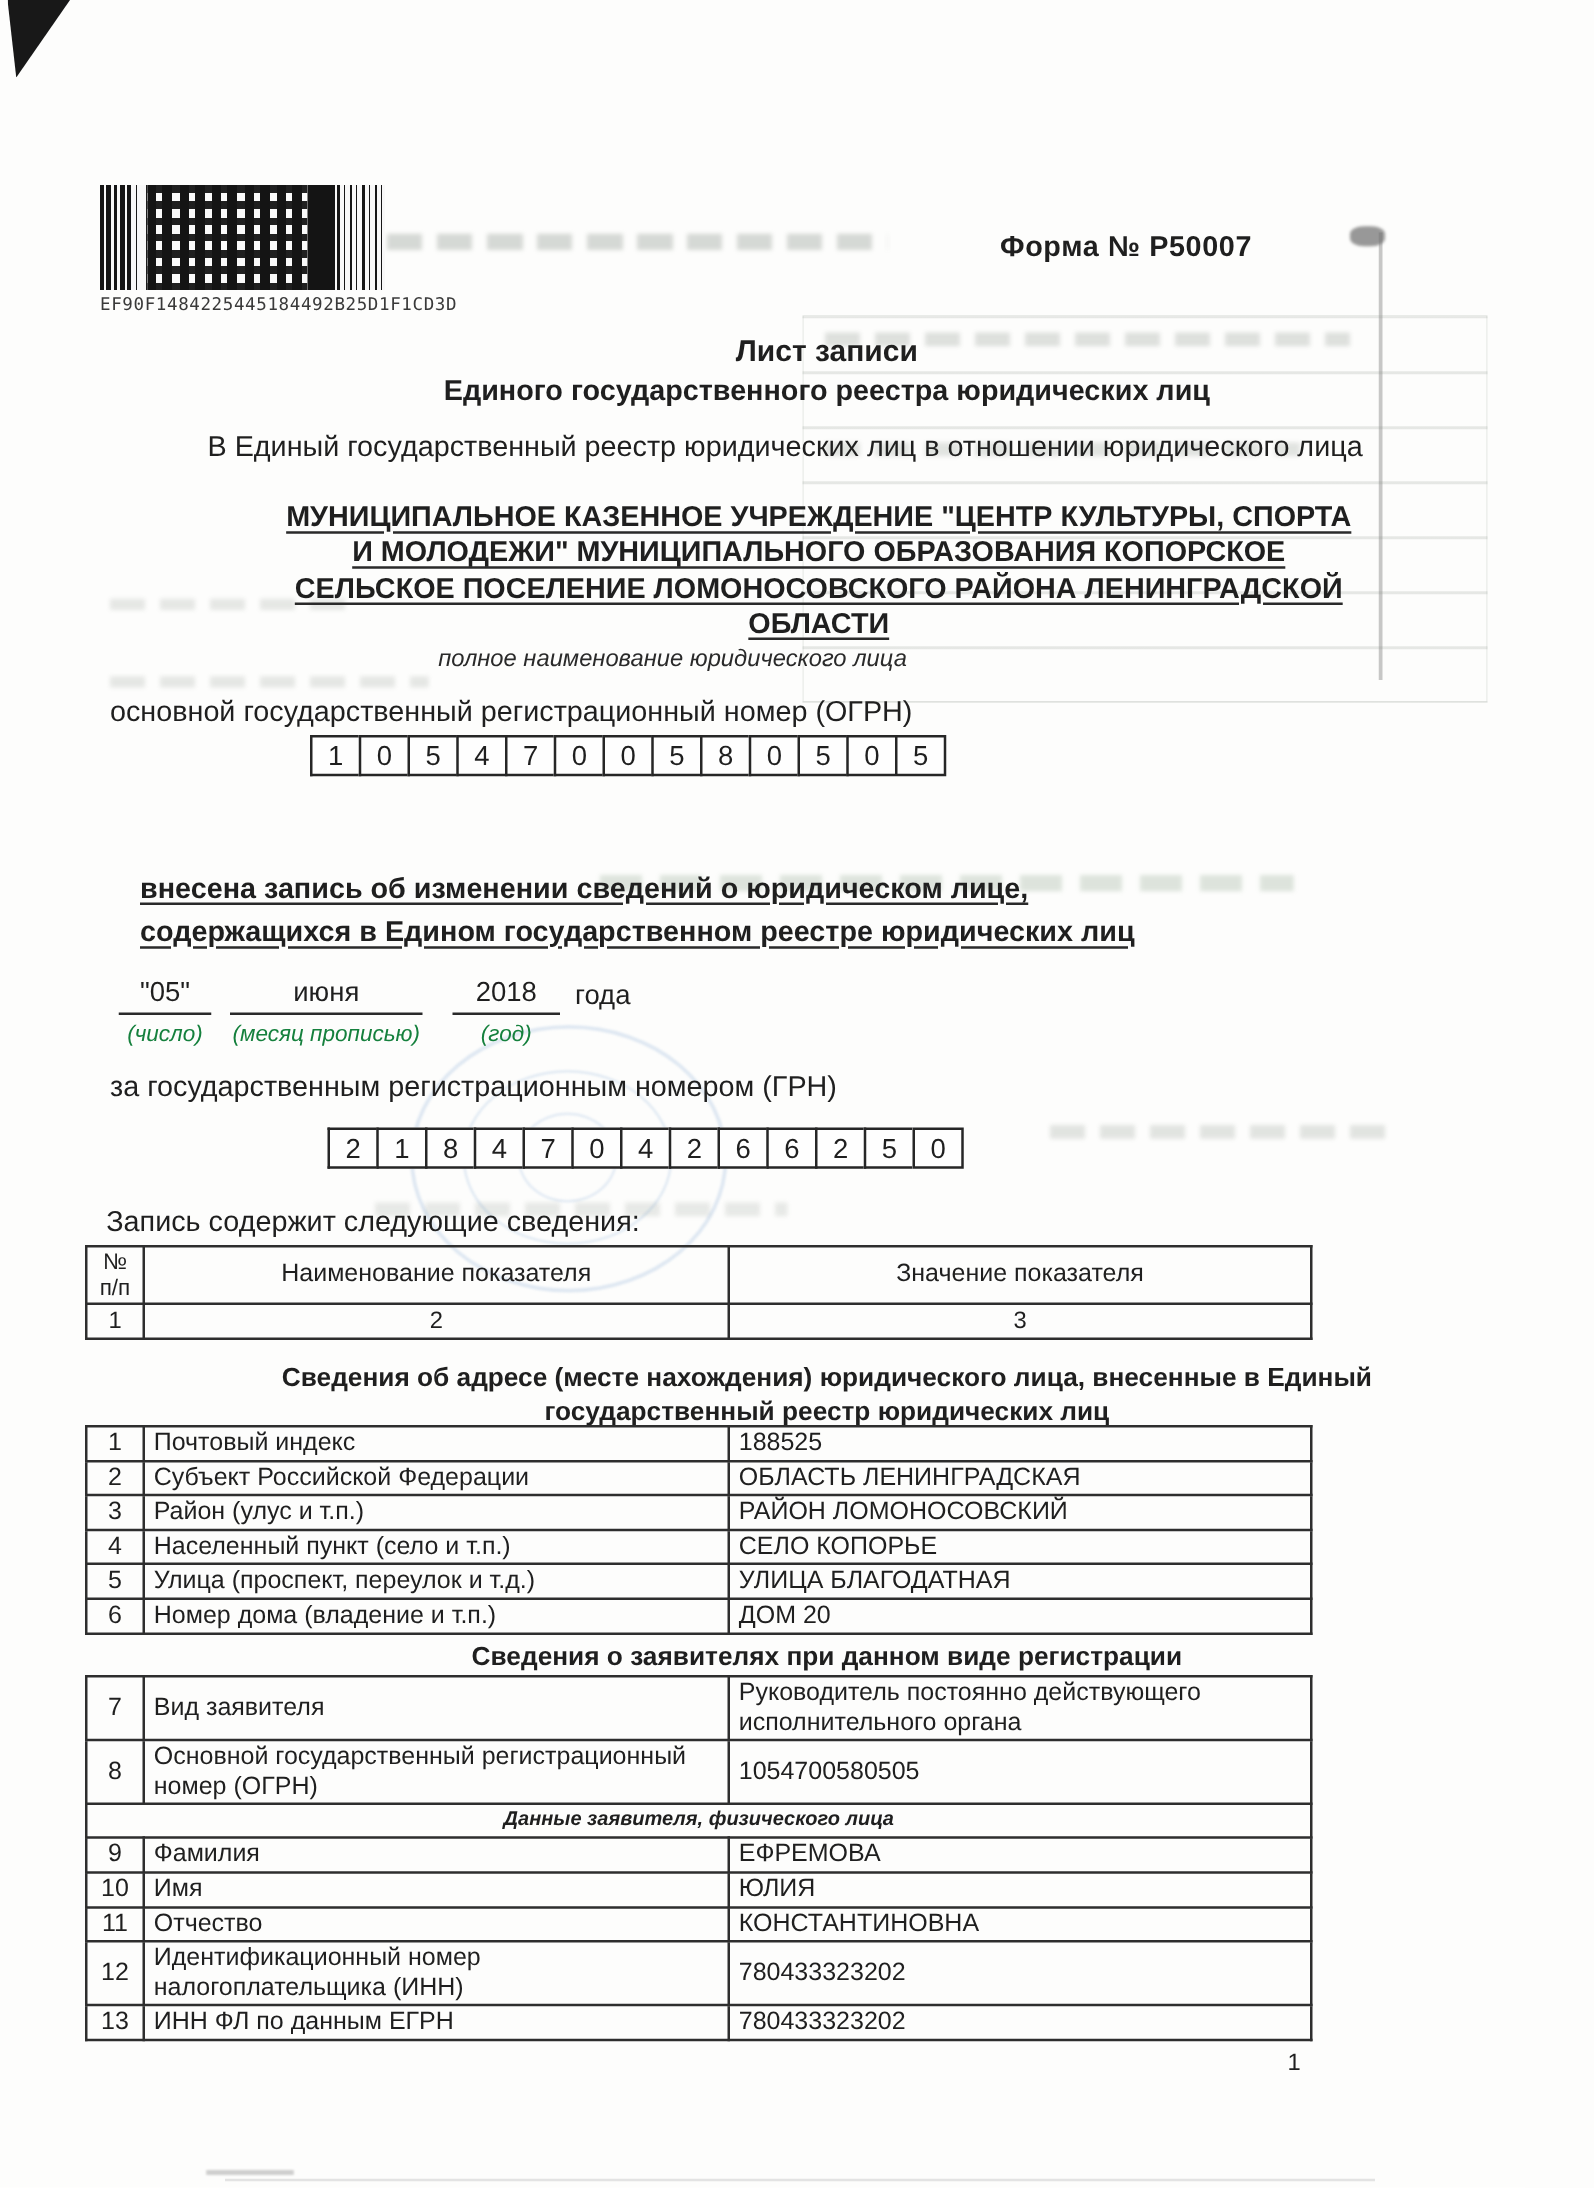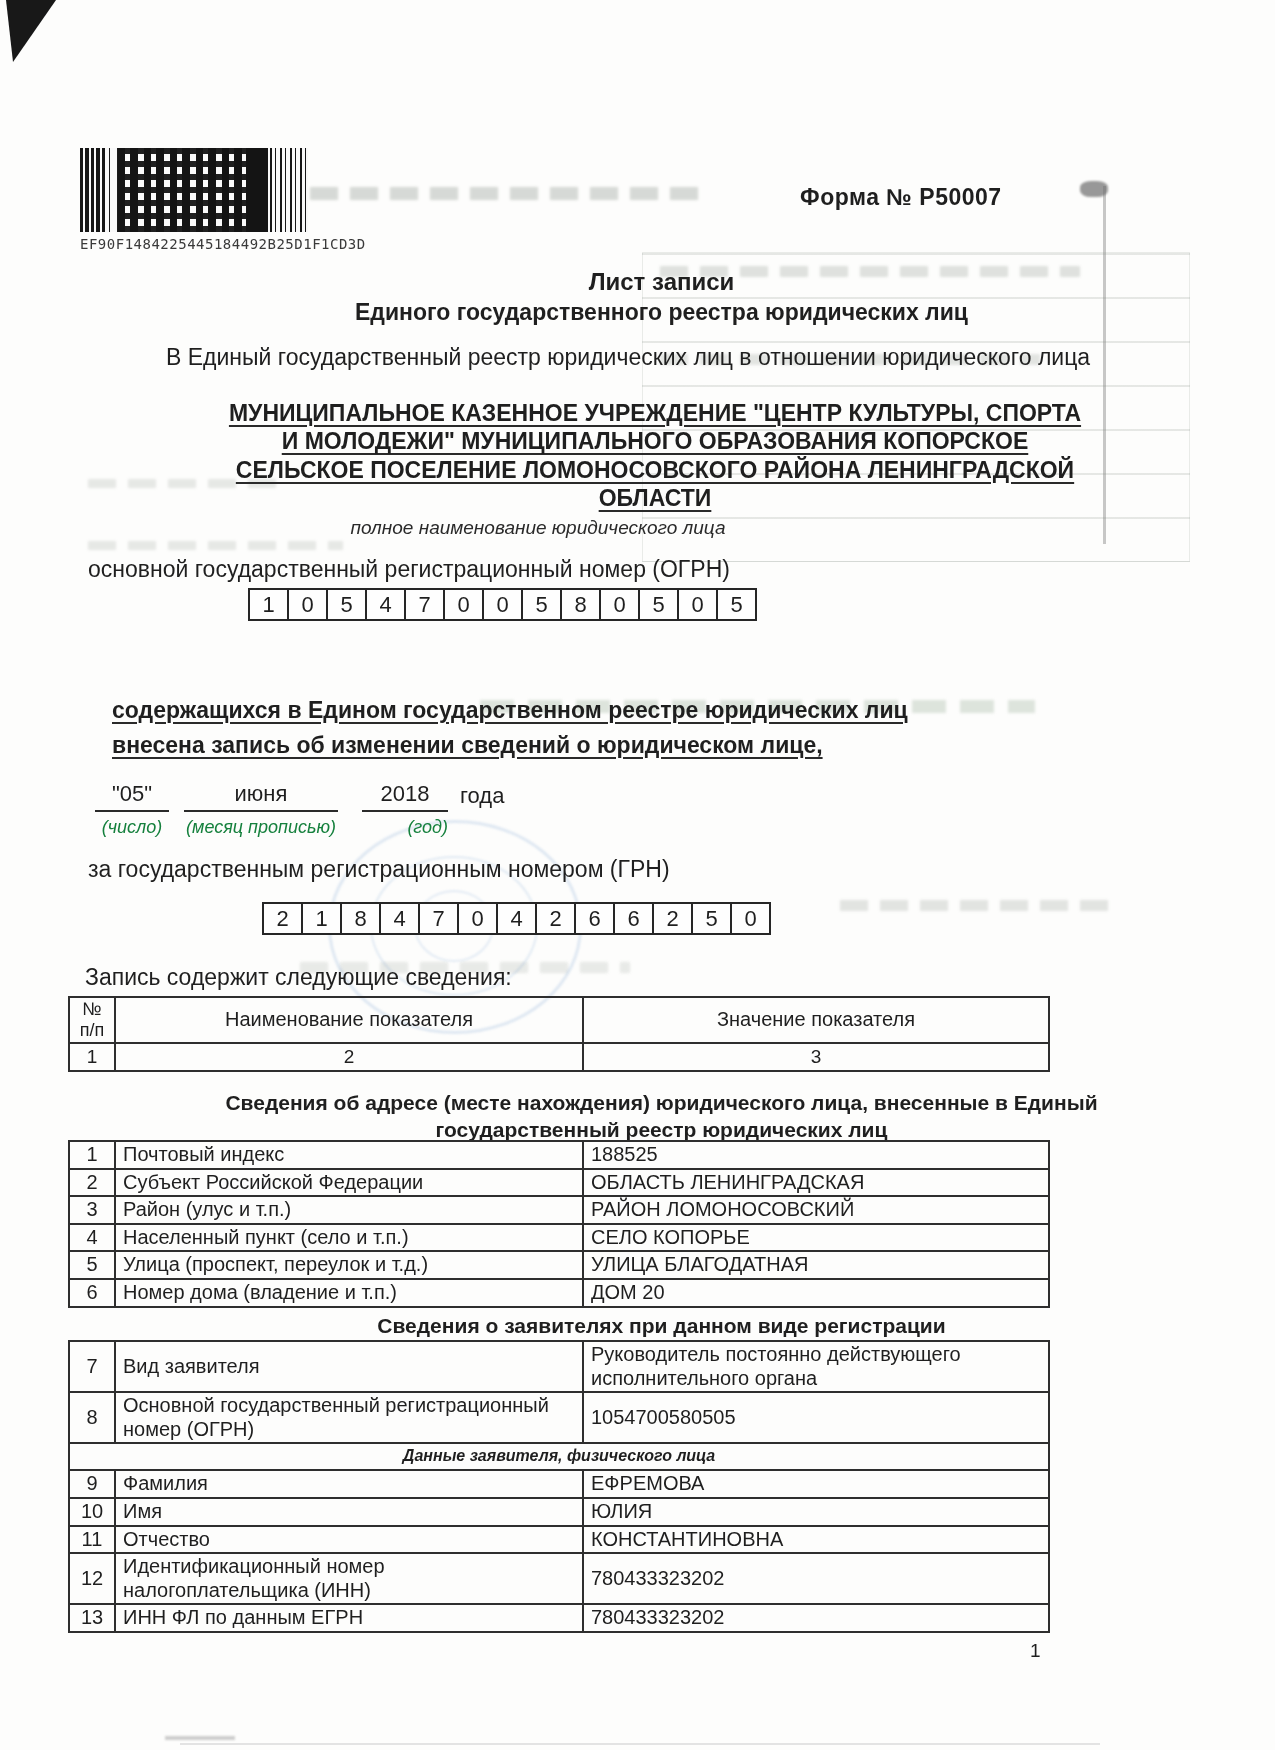--- a/index.html
+++ b/index.html
@@ -43,21 +43,21 @@
   .statement div{margin-bottom:2px;}
 
   .date-val{font-size:22px;text-align:center;border-bottom:2px solid #2a2a2a;padding-bottom:3px;position:absolute;}
   .date-day{left:95px;top:781px;width:74px;}
   .date-month{left:184px;top:781px;width:154px;}
   .date-year{left:362px;top:781px;width:86px;}
   .date-suffix{left:460px;top:783px;font-size:22px;}
   .date-label{font-size:18px;text-align:center;position:absolute;color:#15803d;}
   .lbl-day{left:88px;top:817px;width:88px;}
   .lbl-month{left:176px;top:817px;width:170px;}
-  .lbl-year{left:362px;top:817px;width:86px;text-align:right;}
+  .lbl-year{left:362px;top:817px;width:86px;}
 
   .grn-label{left:88px;top:856px;font-size:23px;}
   .record-intro{left:85px;top:964px;font-size:23px;}
 
   table.doc{border-collapse:collapse;table-layout:fixed;width:980px;font-size:20px;}
   table.doc td{border:2px solid #2e2e2e;padding:1px 7px;vertical-align:middle;line-height:1.18;overflow:hidden;}
   td.numcol{text-align:center;padding:1px 2px;}
   .head-table{left:68px;top:996px;}
   .head-table td{text-align:center;}
   .head-table .r1 td{height:42px;}
@@ -155,22 +155,22 @@
     <span class="digit">0</span>
     <span class="digit">5</span>
     <span class="digit">8</span>
     <span class="digit">0</span>
     <span class="digit">5</span>
     <span class="digit">0</span>
     <span class="digit">5</span>
   </div>
 
   <div class="abs statement b">
+    <div class="u">внесена запись об изменении сведений о юридическом лице,</div>
     <div class="u">содержащихся в Едином государственном реестре юридических лиц</div>
-    <div class="u">внесена запись об изменении сведений о юридическом лице,</div>
   </div>
 
   <div class="date-val date-day">"05"</div>
   <div class="date-val date-month">июня</div>
   <div class="date-val date-year">2018</div>
   <div class="abs date-suffix">года</div>
   <div class="date-label lbl-day i">(число)</div>
   <div class="date-label lbl-month i">(месяц прописью)</div>
   <div class="date-label lbl-year i">(год)</div>
 

